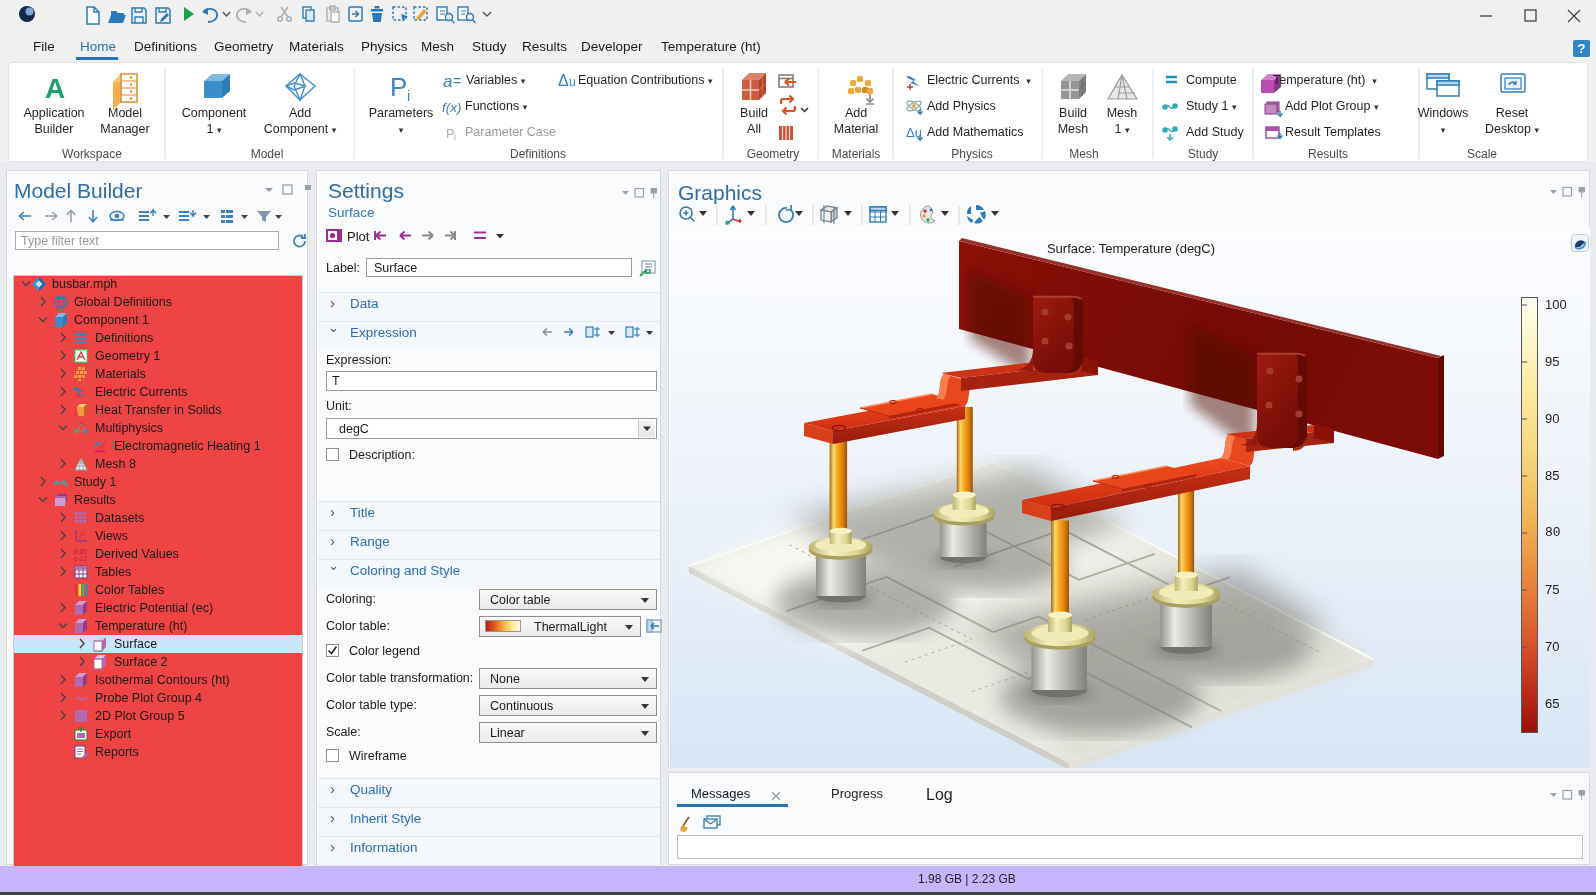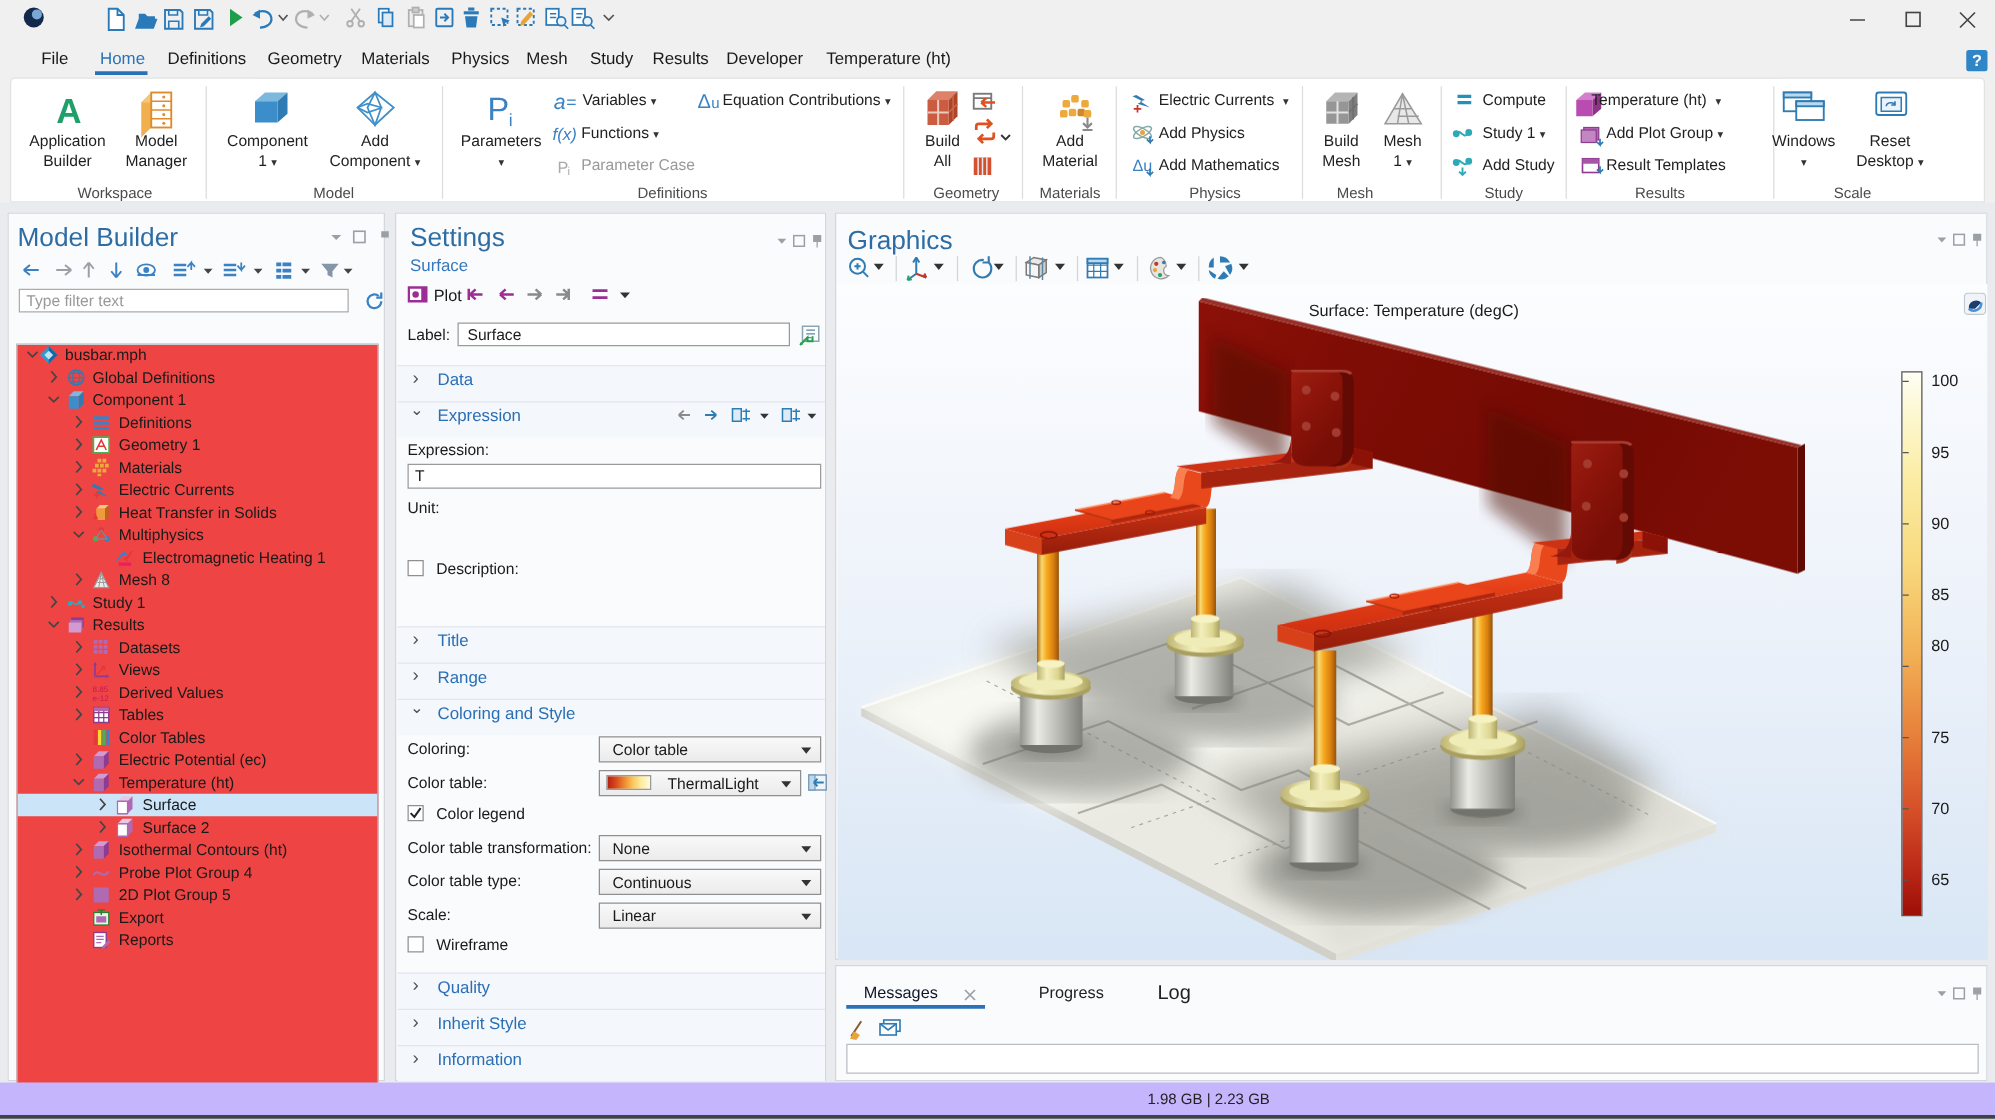--- a/index.html
+++ b/index.html
@@ -601,20 +601,26 @@
       <path d="M66 6 l3.5 4 3.5 -4" fill="#333"></path>
       <g stroke="#2f7cb5" stroke-width="1.2" fill="none">
         <rect x="84" y="2" width="7" height="10" fill="#dcebf7"></rect>
           <path d="M95 2 v10 M92 4 h6 M92 10 h6"></path>
       </g>
       <path d="M104 6 l3.5 4 3.5 -4" fill="#333"></path>
     </svg>
     <div class="abs" style="left:9px;top:182px;">Expression:</div>
     <div class="abs" style="left:9px;top:200px;width:331px;height:20px;background:#fff;border:1px solid #9a9a9a;padding:2px 0 0 5px;">T</div>
     <div class="abs" style="left:9px;top:228px;">Unit:</div>
+    <div class="abs" style="left:9px;top:247px;width:331px;height:21px;background:#fff;border:1px solid #9a9a9a;padding:3px 0 0 12px;">degC
+      <div class="abs" style="right:1px;top:1px;width:17px;height:17px;background:linear-gradient(#f6f6f6,#e4e4e4);border-left:1px solid #c8c8c8;"></div>
+      <svg class="abs" style="right:4px;top:6px;" width="10" height="8">
+          <path d="M1 1.5 l4 4.5 4 -4.5" fill="#333"></path>
+        </svg>
+    </div>
     <div class="cbox" style="left:9px;top:277px;"></div>
     <div class="abs" style="left:32px;top:277px;">Description:</div>
     <div class="shead" style="top:330px;">
         <span class="sch">›</span>
         <span class="stx">Title</span>
       </div>
     <div class="shead" style="top:359px;">
         <span class="sch">›</span>
         <span class="stx">Range</span>
       </div>
@@ -902,21 +908,21 @@
         background:linear-gradient(#fefef4 0%,#fdf7cf 8%,#fbeca3 20%,#f8d97e 35%,#f2b054 52%,#e67c39 68%,#d54e28 81%,#b62415 93%,#9d0e06 100%);"></div>
       <svg class="abs" style="left:851px;top:70px;" width="19" height="438" viewBox="0 0 19 438">
         <g stroke="#555" stroke-width="1">
           <path d="M1 8 h5 M1 65 h5 M1 122 h5 M1 179 h5 M1 236 h5 M1 293 h5 M1 350 h5 M1 407 h5"></path>
         </g>
       </svg>
       <div class="cbl" style="top:78px;">100</div>
       <div class="cbl" style="top:135px;">95</div>
       <div class="cbl" style="top:192px;">90</div>
       <div class="cbl" style="top:249px;">85</div>
-      <div class="cbl" style="top:290px;">80</div>
+      <div class="cbl" style="top:306px;font-family:Liberation Mono, monospace;">80</div>
       <div class="cbl" style="top:363px;">75</div>
       <div class="cbl" style="top:420px;">70</div>
       <div class="cbl" style="top:477px;">65</div>
     </div>
   </div>
   <div class="panel" id="messages" style="left:668px;top:602px;width:922px;height:93px;">
     <div class="abs" style="left:22px;top:13px;font-size:13px;color:#0f172a;">Messages</div>
     <svg class="abs" style="left:101px;top:17px;" width="12" height="12" viewBox="0 0 12 12">
       <path d="M2 2 l8 8 M10 2 l-8 8" stroke="#9aa0a6" stroke-width="1.4"></path>
     </svg>

